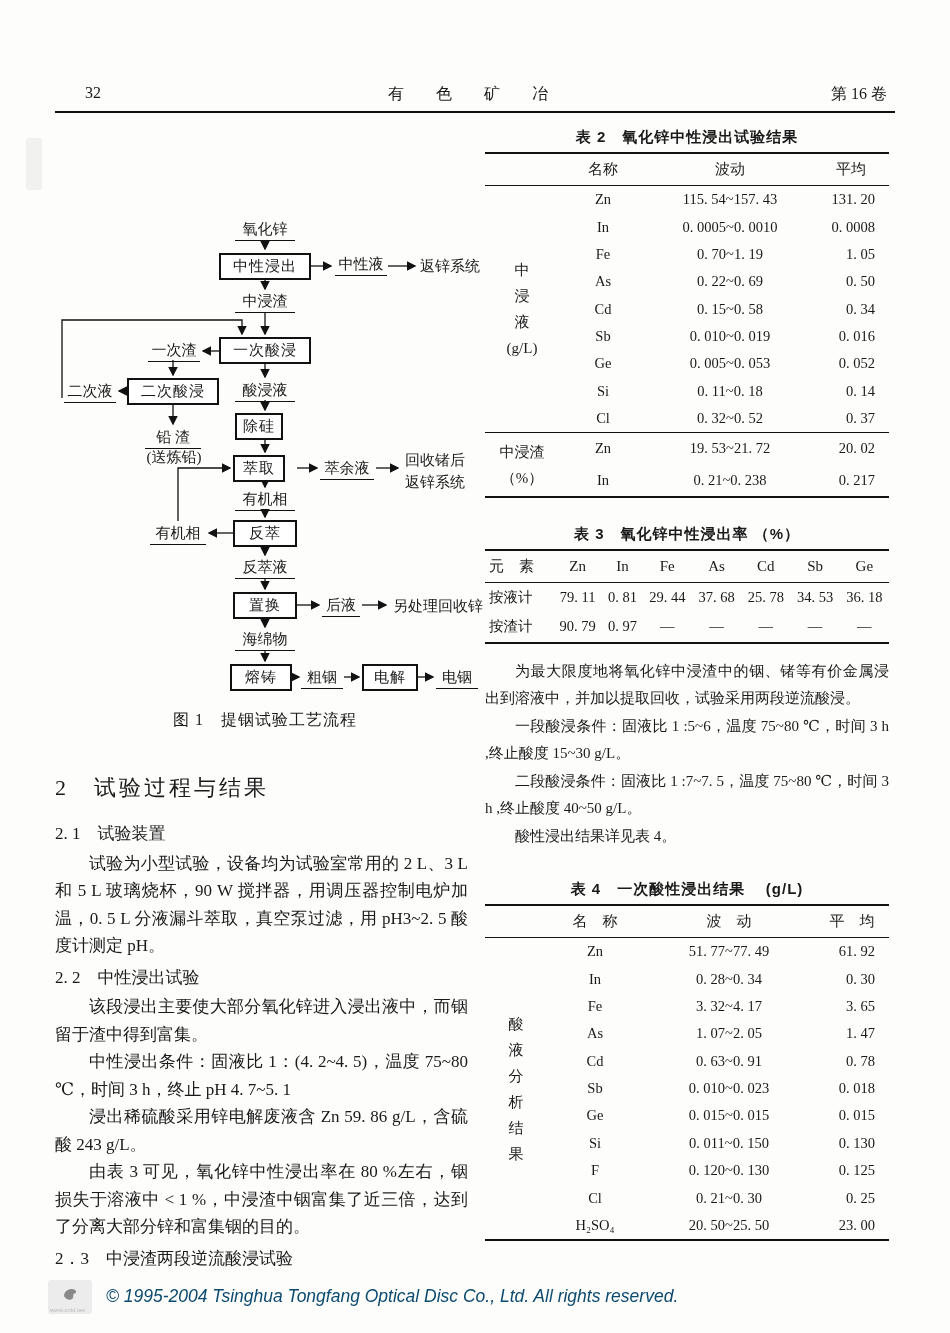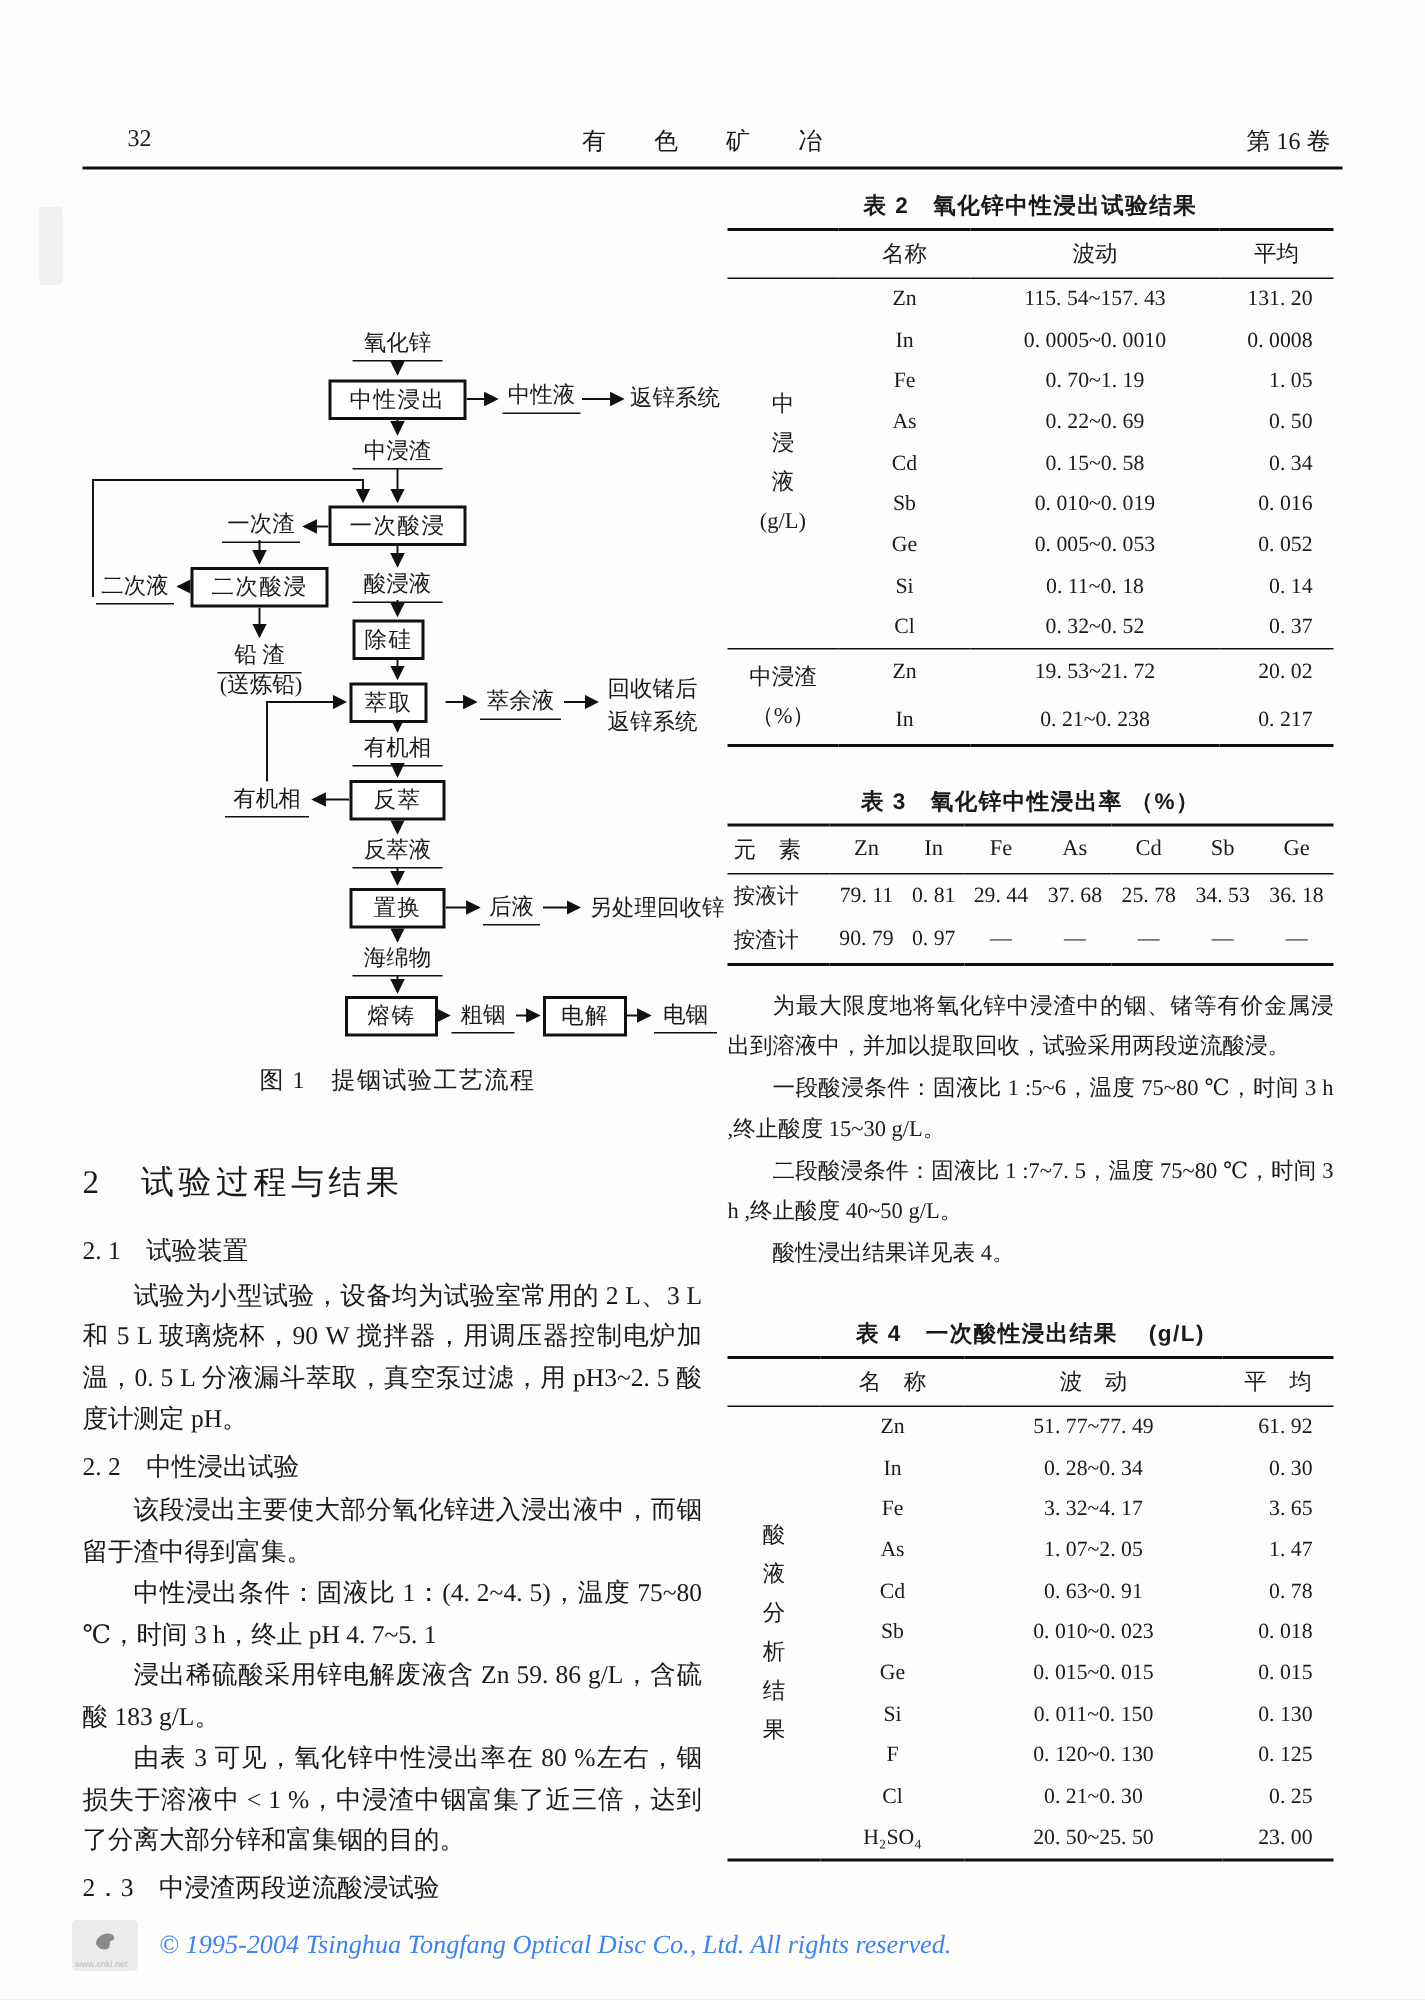--- a/index.html
+++ b/index.html
@@ -41,22 +41,22 @@
   .gcell span{display:block;}
   .rtxt{font-size:15px;line-height:27.5px;text-align:justify;margin-top:14px;}
   .rtxt p{margin:0;text-indent:2em;}
   .t3 td:first-child, .t3 th:first-child{text-align:left;padding-left:4px;}
   
   .foot{position:absolute;left:48px;top:1278px;width:860px;height:40px;}
   .logo{position:absolute;left:0;top:2px;width:44px;height:34px;background:#ececec;border-radius:3px;}
   .logo svg{position:absolute;left:10px;top:2px;}
   .logo .site{position:absolute;bottom:1px;left:2px;font-size:6px;color:#bbb;
               font-family:"Liberation Sans",sans-serif;letter-spacing:0;}
-  .copy{position:absolute;left:58px;top:8px;font-style:italic;color:#3b82f6;font-size:17.5px;
-        font-family:Liberation Serif, serif;}
+  .copy{position:absolute;left:58px;top:8px;font-style:italic;color:#0c4a6e;font-size:17.5px;
+        font-family:Liberation Sans, sans-serif;}
 </style>
 </head>
 <body>
 
 <div class="page">
 
   <div class="hdr">
     <span class="pn">32</span>
     <span class="jt">有 色 矿 冶</span>
     <span class="vol">第 16 卷</span>
@@ -135,21 +135,21 @@
   </div>
   <div class="fcap">图 1　提铟试验工艺流程</div>
 
   <div class="ltxt">
     <h2 class="sec-h">2　试验过程与结果</h2>
     <p class="sub-h">2. 1　试验装置</p>
     <p class="para">试验为小型试验，设备均为试验室常用的 2 L、3 L 和 5 L 玻璃烧杯，90 W 搅拌器，用调压器控制电炉加温，0. 5 L 分液漏斗萃取，真空泵过滤，用 pH3~2. 5 酸度计测定 pH。</p>
     <p class="sub-h">2. 2　中性浸出试验</p>
     <p class="para">该段浸出主要使大部分氧化锌进入浸出液中，而铟留于渣中得到富集。</p>
     <p class="para">中性浸出条件：固液比 1：(4. 2~4. 5)，温度 75~80 ℃，时间 3 h，终止 pH 4. 7~5. 1</p>
-    <p class="para">浸出稀硫酸采用锌电解废液含 Zn 59. 86 g/L，含硫酸 183 g/L。</p>
+    <p class="para">浸出稀硫酸采用锌电解废液含 Zn 59. 86 g/L，含硫酸 243 g/L。</p>
     <p class="para">由表 3 可见，氧化锌中性浸出率在 80 %左右，铟损失于溶液中 &lt; 1 %，中浸渣中铟富集了近三倍，达到了分离大部分锌和富集铟的目的。</p>
     <p class="sub-h">2．3　中浸渣两段逆流酸浸试验</p>
   </div>
 
   <div class="rcol">
 
     <div class="tbl-title">表 2　氧化锌中性浸出试验结果</div>
     <table class="tb">
       <tbody>
           <tr>

